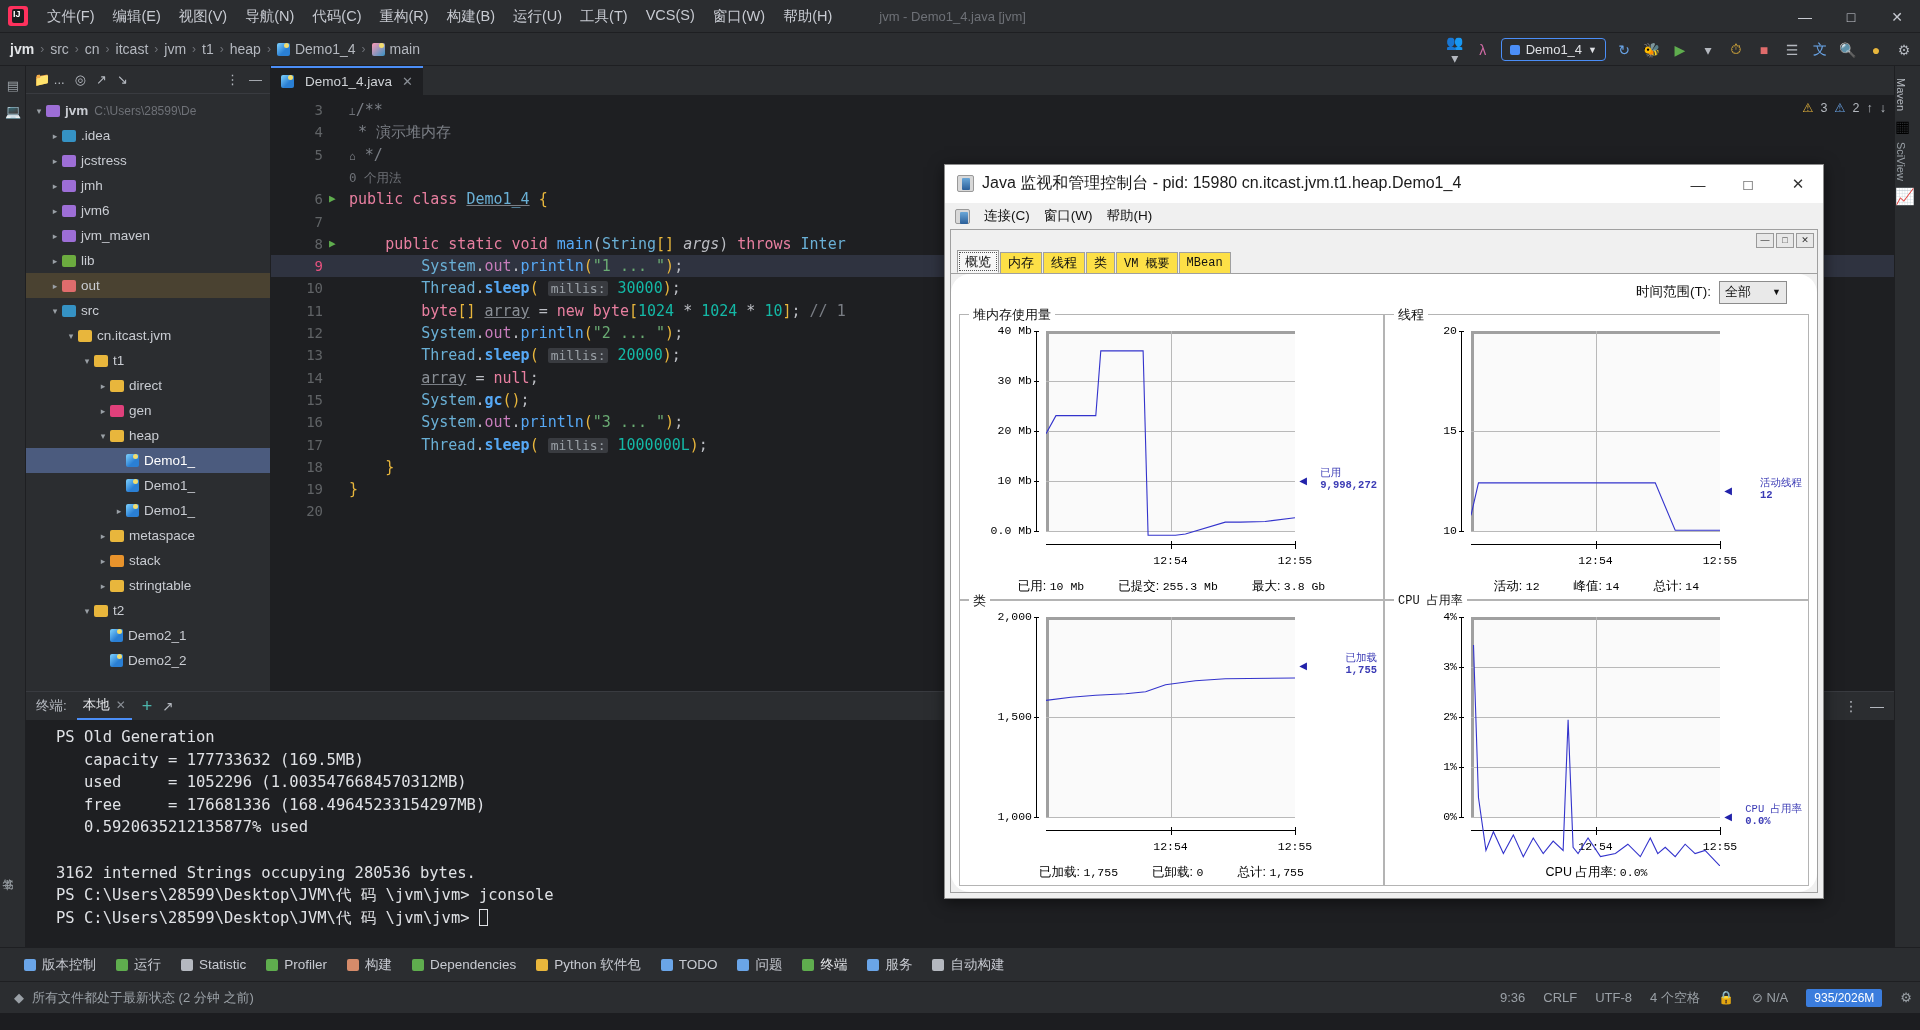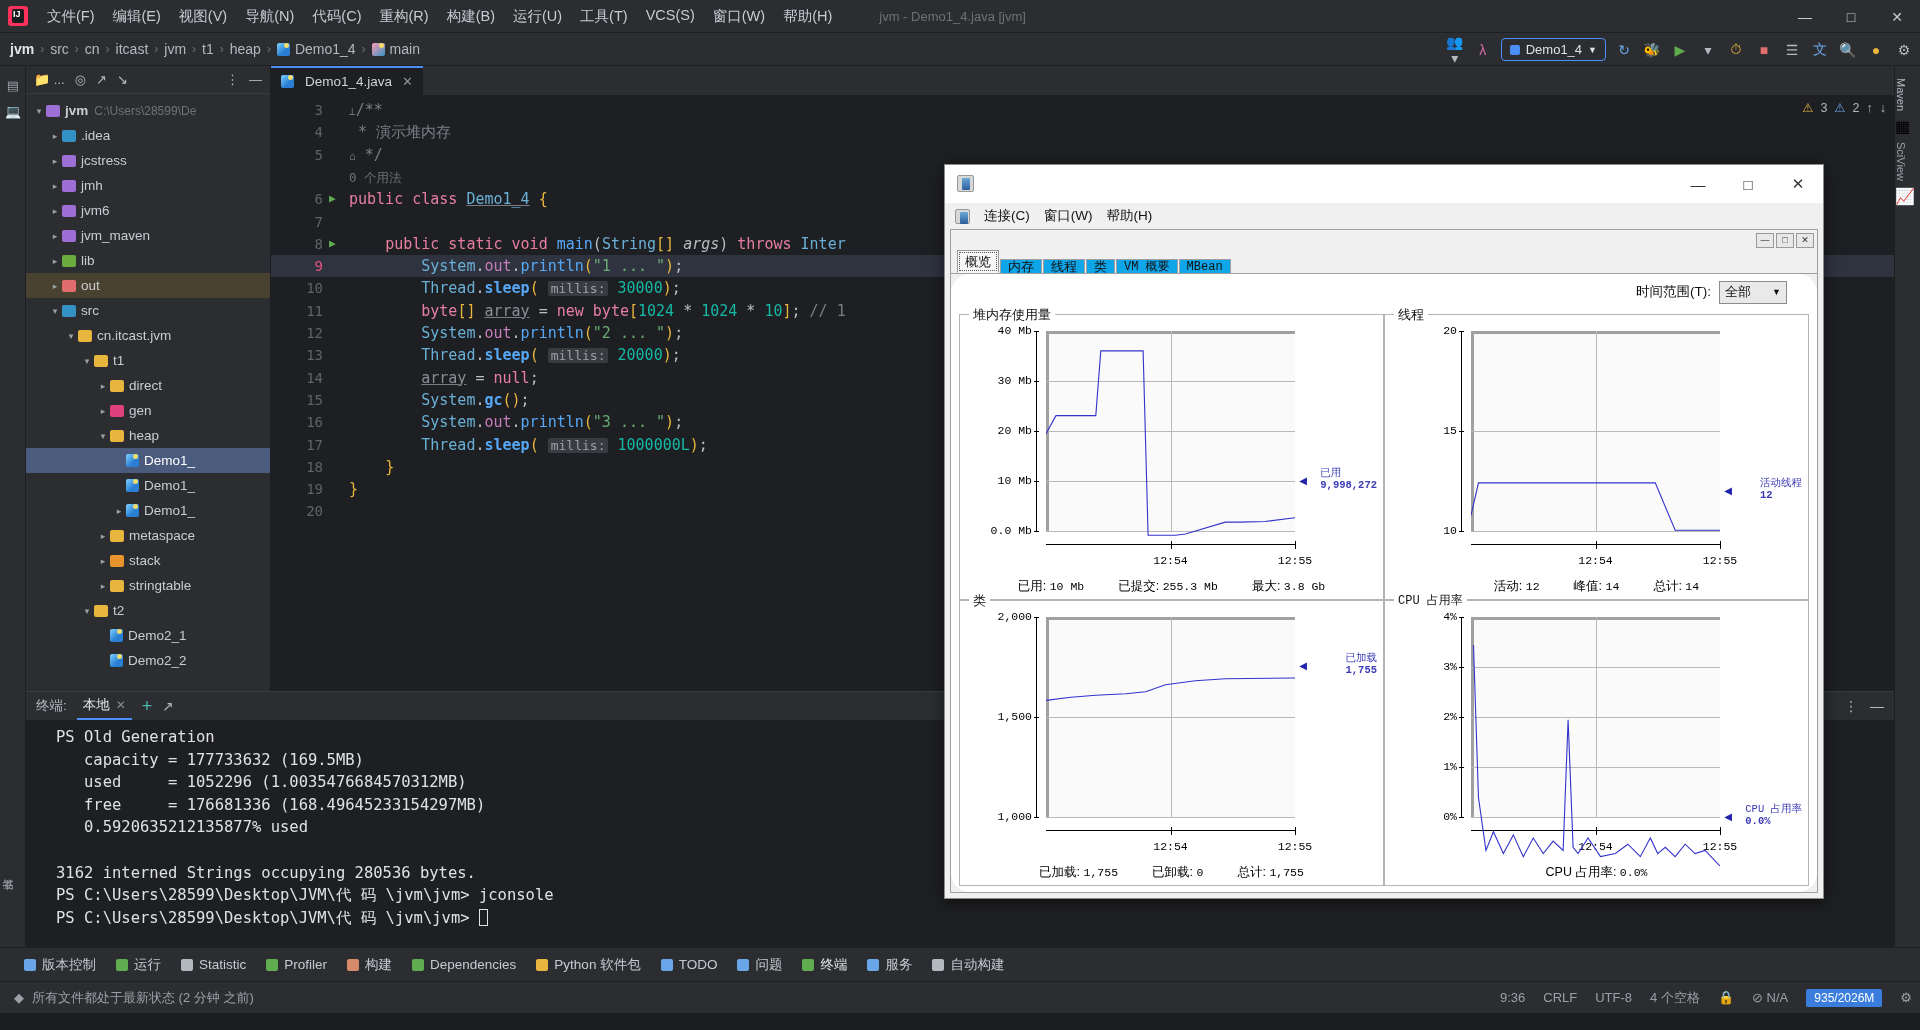--- a/index.html
+++ b/index.html
@@ -136,21 +136,21 @@
   .jc-menu { height:26px; background:#f0f0f0; display:flex; align-items:center; gap:14px;
              padding-left:10px; font-size:13.5px; color:#111; }
   .jc-inner { position:absolute; left:5px; top:64px; right:5px; bottom:5px;
               background:#f0f0f0; border:1px solid #a0a0a0; }
   .jc-inner-bar { height:20px; background:#f0f0f0; display:flex; align-items:center;
                   justify-content:flex-end; gap:2px; padding-right:3px; }
   .jc-ib { width:18px; height:15px; border:1px solid #9a9a9a; background:#e8e8e8;
            font-size:9px; color:#333; display:flex; align-items:center; justify-content:center; }
   .jc-tabs { height:24px; display:flex; align-items:flex-end; padding-left:6px; gap:1px;
              border-bottom:1px solid #a0a0a0; background:#f0f0f0; }
-  .jc-tab { height:14px; padding:0 7px; background:#0ea5e9; border:1px solid #a0a0a0;
+  .jc-tab { height:21px; padding:0 7px; background:#fde047; border:1px solid #a0a0a0;
             border-bottom:none; font-size:13px; color:#111; display:flex; align-items:center; }
   .jc-tab.sel { background:#f7f7f7; height:23px; border:1px solid #9a9a9a; border-bottom:1px solid #f7f7f7;
                 outline:1px dotted #555; outline-offset:-3px; }
   .jc-tab.mono { font-family:"Liberation Mono", monospace; font-size:12px; }
   .jc-body { position:absolute; left:0; top:44px; right:0; bottom:0; background:#fff;border-radius:19px; }
   .jc-range { height:36px; display:flex; align-items:center; justify-content:flex-end;
               padding-right:30px; gap:8px; font-size:13.5px; color:#111; }
   .jc-sel { width:68px; height:23px; background:#e9e9e9; border:1px solid #8c8c8c;
             display:flex; align-items:center; justify-content:space-between; padding:0 5px;
             font-size:13px; color:#111; }
@@ -514,20 +514,21 @@
       <span>⊘ N/A</span>
       <span class="mem">935/2026M</span>
       <span>⚙</span>
     </div>
   </div>
   <div class="taskbar"></div>
 
   <div class="jc">
     <div class="jc-title">
       <span class="jc-ico"></span>
+      <span>Java 监视和管理控制台 - pid: 15980 cn.itcast.jvm.t1.heap.Demo1_4</span>
       <div class="jc-wb">
         <div class="jc-wbtn">—</div>
         <div class="jc-wbtn">□</div>
         <div class="jc-wbtn">✕</div>
       </div>
     </div>
     <div class="jc-menu">
       <span class="jc-ico" style="width:15px;height:15px;"></span>
       <span>连接(C)</span>
       <span>窗口(W)</span>

